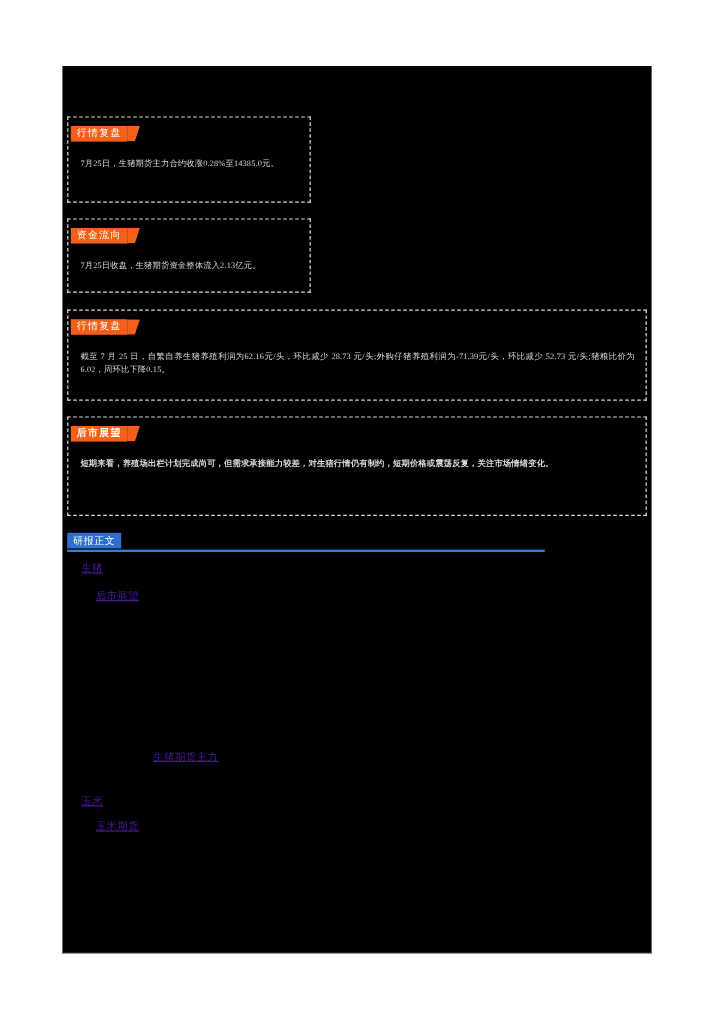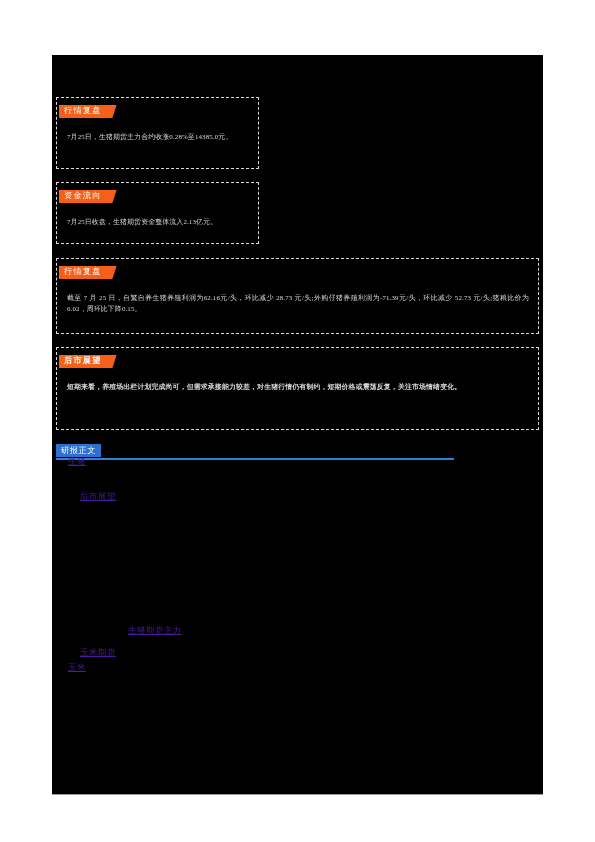--- a/index.html
+++ b/index.html
@@ -163,21 +163,21 @@
           <span class="badge">后市展望</span>
         </div>
         <div class="sec-text">短期来看，养殖场出栏计划完成尚可，但需求承接能力较差，对生猪行情仍有制约，短期价格或震荡反复，关注市场情绪变化。</div>
       </div>
 
       <div class="body-head">
         <span class="body-badge">研报正文</span>
         <div class="body-rule"></div>
       </div>
 
-      <a class="lnk" style="left:16px;top:401px;">生猪</a>
+      <a class="lnk" style="left:16px;top:413px;">生猪</a>
       <a class="lnk" style="left:28px;top:436px;">后市展望</a>
       <a class="lnk" style="left:76px;top:570px;">生猪期货主力</a>
       <a class="lnk" style="left:16px;top:607px;text-decoration:underline;">玉米</a>
-      <a class="lnk" style="left:28px;top:592px;text-align:right;">玉米期货</a>
+      <a class="lnk" style="left:28px;top:628px;text-align:right;">玉米期货</a>
 
     </div>
   </div>
 </div>
 
 </body></html>

